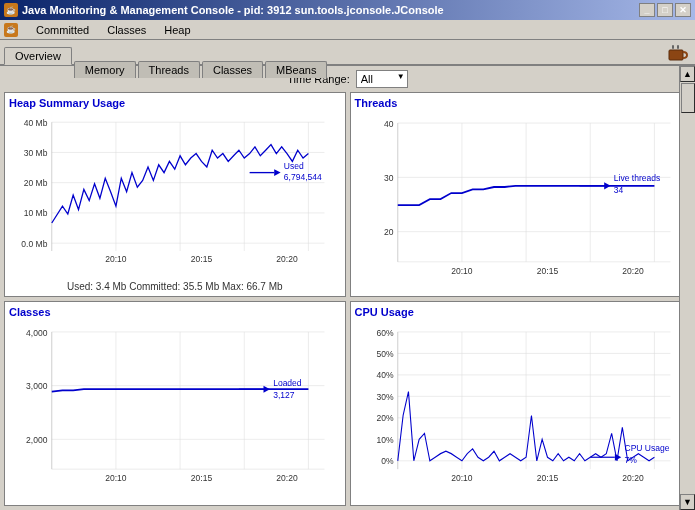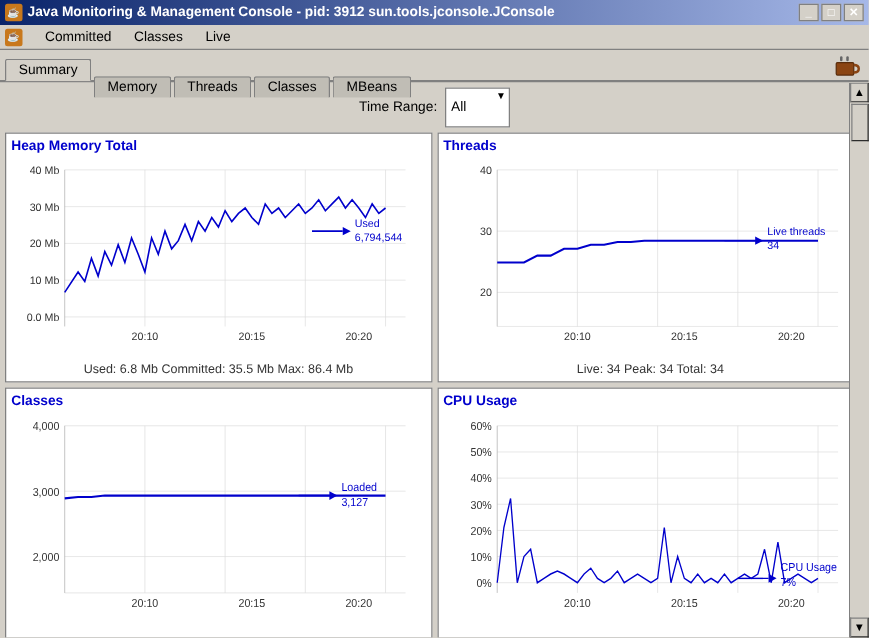--- a/index.html
+++ b/index.html
@@ -109,21 +109,21 @@
       justify-content: center;
       margin-bottom: 4px;
       gap: 6px;
     }
     .time-range-bar label { font-size: 11px; }
     .time-range-select {
       font-size: 11px;
       border: 1px solid #808080;
       background: white;
       padding: 1px 12px 1px 4px;
-      height: 32px;
+      height: 18px;
       appearance: none;
       position: relative;
     }
     .select-wrapper {
       position: relative;
       display: inline-block;
     }
     .select-wrapper::after {
       content: '▼';
       position: absolute;
@@ -177,25 +177,25 @@
     <div class="title-btn">_</div>
     <div class="title-btn">□</div>
     <div class="title-btn">✕</div>
   </div>
 </div>
 
 <div class="menu-bar">
   <div class="title-bar-icon" style="background:#c8781c;">☕</div>
   <span class="menu-item">Committed</span>
   <span class="menu-item">Classes</span>
-  <span class="menu-item">Live</span>
+  <span class="menu-item">Heap</span>
 </div>
 
 <div class="tabs-container">
-  <div class="tab active">Summary</div>
+  <div class="tab active">Overview</div>
   <div class="tab">Memory</div>
   <div class="tab">Threads</div>
   <div class="tab">Classes</div>
   <div class="tab">MBeans</div>
   <div class="tab-coffee">
     <svg width="22" height="22" viewBox="0 0 22 22">
       <rect x="2" y="8" width="14" height="10" rx="1" fill="#8B4513" stroke="#5a2d0c" stroke-width="1"></rect>
       <path d="M16 10 Q20 10 20 13 Q20 16 16 16" fill="none" stroke="#8B4513" stroke-width="2"></path>
       <rect x="5" y="3" width="2" height="4" fill="#666" rx="1"></rect>
       <rect x="10" y="3" width="2" height="4" fill="#666" rx="1"></rect>
@@ -213,21 +213,21 @@
         <option>1 min</option>
         <option>5 min</option>
         <option>10 min</option>
       </select>
     </div>
   </div>
 
   <div class="charts-grid">
 
     <div class="chart-panel">
-      <div class="chart-title">Heap Memory Total</div>
+      <div class="chart-title">Heap Summary Usage</div>
       <div class="chart-body">
         <svg width="100%" height="100%" viewBox="0 0 310 150" preserveAspectRatio="none">
 
           <line x1="40" y1="10" x2="295" y2="10" stroke="#ddd" stroke-width="0.5"></line>
           <line x1="40" y1="37" x2="295" y2="37" stroke="#ddd" stroke-width="0.5"></line>
           <line x1="40" y1="64" x2="295" y2="64" stroke="#ddd" stroke-width="0.5"></line>
           <line x1="40" y1="91" x2="295" y2="91" stroke="#ddd" stroke-width="0.5"></line>
           <line x1="40" y1="118" x2="295" y2="118" stroke="#ddd" stroke-width="0.5"></line>
 
           <line x1="40" y1="10" x2="40" y2="125" stroke="#aaa" stroke-width="0.5"></line>
@@ -247,21 +247,21 @@
           <text x="260" y="135" text-anchor="middle" font-size="8" fill="#333">20:20</text>
 
           <polyline points="40,100 50,85 55,92 60,75 65,88 70,70 75,80 80,65 85,78 90,60 95,72 100,85 105,60 110,72 115,55 120,68 125,62 130,50 135,62 140,48 145,55 150,45 155,52 160,40 165,48 170,42 175,38 180,45 185,50 190,35 195,42 200,38 205,45 210,40 215,35 220,42 225,38 230,32 235,40 240,35 245,30 250,38 255,32 260,38 265,45 270,35 275,42 280,38" fill="none" stroke="#0000cc" stroke-width="1.2"></polyline>
 
           <line x1="225" y1="55" x2="248" y2="55" stroke="#0000cc" stroke-width="1.2"></line>
           <polygon points="248,52 254,55 248,58" fill="#0000cc"></polygon>
           <text x="257" y="52" font-size="8" fill="#0000cc">Used</text>
           <text x="257" y="62" font-size="8" fill="#0000cc">6,794,544</text>
         </svg>
       </div>
-      <div class="chart-footer">Used: 6.8 Mb   Committed: 35.5 Mb   Max: 86.4 Mb</div>
+      <div class="chart-footer">Used: 3.4 Mb   Committed: 35.5 Mb   Max: 66.7 Mb</div>
     </div>
 
     <div class="chart-panel">
       <div class="chart-title">Threads</div>
       <div class="chart-body">
         <svg width="100%" height="100%" viewBox="0 0 310 150" preserveAspectRatio="none">
 
           <line x1="40" y1="10" x2="295" y2="10" stroke="#ddd" stroke-width="0.5"></line>
           <line x1="40" y1="55" x2="295" y2="55" stroke="#ddd" stroke-width="0.5"></line>
           <line x1="40" y1="100" x2="295" y2="100" stroke="#ddd" stroke-width="0.5"></line>
@@ -281,21 +281,20 @@
           <text x="260" y="135" text-anchor="middle" font-size="8" fill="#333">20:20</text>
 
           <polyline points="40,78 50,78 60,78 70,73 80,73 90,68 100,68 110,65 120,65 130,63 140,63 150,62 160,62 170,62 180,62 190,62 200,62 210,62 220,62 230,62 240,62 250,62 260,62 270,62 280,62" fill="none" stroke="#0000cc" stroke-width="1.5"></polyline>
 
           <line x1="210" y1="62" x2="233" y2="62" stroke="#0000cc" stroke-width="1"></line>
           <polygon points="233,59 239,62 233,65" fill="#0000cc"></polygon>
           <text x="242" y="58" font-size="8" fill="#0000cc">Live threads</text>
           <text x="242" y="68" font-size="8" fill="#0000cc">34</text>
         </svg>
       </div>
-      <div class="chart-footer">Live: 34   Peak: 34   Total: 34</div>
     </div>
 
     <div class="chart-panel">
       <div class="chart-title">Classes</div>
       <div class="chart-body">
         <svg width="100%" height="100%" viewBox="0 0 310 150" preserveAspectRatio="none">
 
           <line x1="40" y1="10" x2="295" y2="10" stroke="#ddd" stroke-width="0.5"></line>
           <line x1="40" y1="55" x2="295" y2="55" stroke="#ddd" stroke-width="0.5"></line>
           <line x1="40" y1="100" x2="295" y2="100" stroke="#ddd" stroke-width="0.5"></line>

